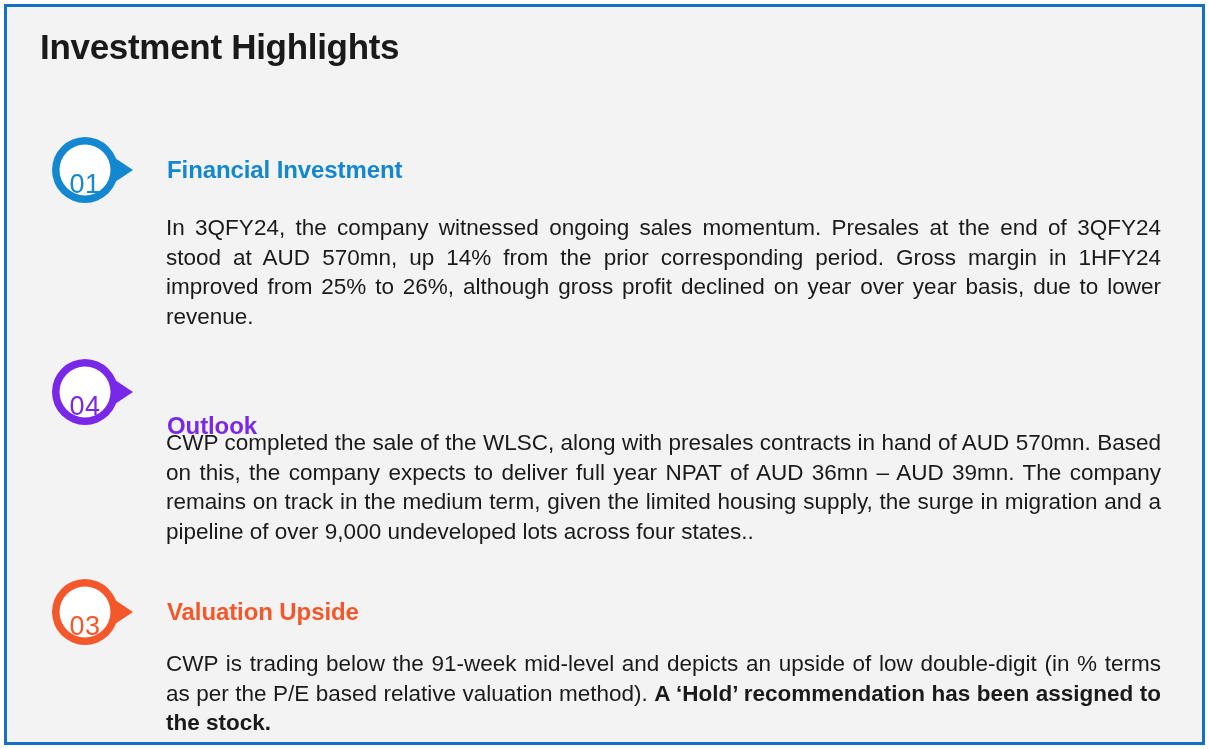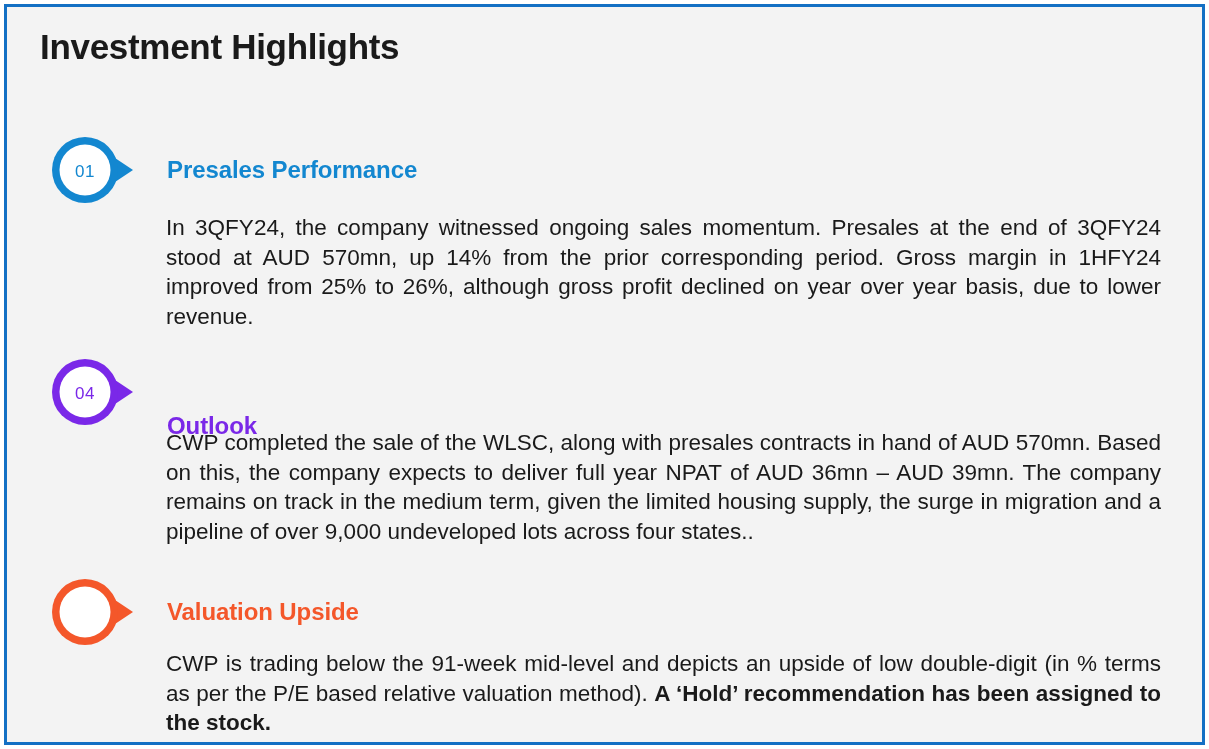--- a/index.html
+++ b/index.html
@@ -50,27 +50,27 @@
     height: 68px;
   }
   .badge svg {
     display: block;
     width: 88px;
     height: 68px;
   }
   .badge .num {
     position: absolute;
     left: 0;
-    top: 2px;
+    top: 14px;
     width: 68px;
     height: 68px;
     display: flex;
     align-items: center;
     justify-content: center;
-    font-size: 17px;
+    font-size: 27px;
     font-weight: 500;
     letter-spacing: 0.5px;
   }
 
   .section-heading {
     position: absolute;
     left: 160px;
     font-size: 24px;
     font-weight: bold;
     letter-spacing: -0.1px;
@@ -113,21 +113,21 @@
 
   <div class="section" id="sec-1">
     <div class="badge">
       <svg viewBox="0 0 88 68">
         <path id="shape-1" d="M34 2 L82 34 L34 66 Z" fill="#1387d0"></path>
         <circle id="circ-1" cx="34" cy="34" r="33" fill="#1387d0"></circle>
         <circle cx="34" cy="34" r="25.5" fill="#ffffff"></circle>
       </svg>
       <div class="num" id="num-1" style="color: rgb(19, 135, 208);">01</div>
     </div>
-    <div class="section-heading" id="head-1" style="color: rgb(19, 135, 208);">Presales Performance</div>
+    <div class="section-heading" id="head-1" style="color: rgb(19, 135, 208);">Financial Investment</div>
     <div class="section-body"><span>In 3QFY24, the company witnessed ongoing sales momentum. Presales at the end of 3QFY24 stood at AUD 570mn, up 14% from the prior corresponding period. Gross margin in 1HFY24 improved from 25% to 26%, although gross profit declined on year over year basis, due to lower revenue.</span><b></b></div>
   </div>
 
   <div class="section" id="sec-2">
     <div class="badge">
       <svg viewBox="0 0 88 68">
         <path id="shape-2" d="M34 2 L82 34 L34 66 Z" fill="#7a28e8"></path>
         <circle id="circ-2" cx="34" cy="34" r="33" fill="#7a28e8"></circle>
         <circle cx="34" cy="34" r="25.5" fill="#ffffff"></circle>
       </svg>
@@ -137,18 +137,19 @@
     <div class="section-body"><span>CWP completed the sale of the WLSC, along with presales contracts in hand of AUD 570mn. Based on this, the company expects to deliver full year NPAT of AUD 36mn – AUD 39mn. The company remains on track in the medium term, given the limited housing supply, the surge in migration and a pipeline of over 9,000 undeveloped lots across four states..</span><b></b></div>
   </div>
 
   <div class="section" id="sec-3">
     <div class="badge">
       <svg viewBox="0 0 88 68">
         <path id="shape-3" d="M34 2 L82 34 L34 66 Z" fill="#f4572a"></path>
         <circle id="circ-3" cx="34" cy="34" r="33" fill="#f4572a"></circle>
         <circle cx="34" cy="34" r="25.5" fill="#ffffff"></circle>
       </svg>
+      <div class="num" id="num-3" style="color: rgb(244, 87, 42);">03</div>
     </div>
     <div class="section-heading" id="head-3" style="color: rgb(244, 87, 42);">Valuation Upside</div>
     <div class="section-body"><span>CWP is trading below the 91-week mid-level and depicts an upside of low double-digit (in % terms as per the P/E based relative valuation method). </span><b>A ‘Hold’ recommendation has been assigned to the stock.</b></div>
   </div>
 
 </div>
 
 </body></html>

